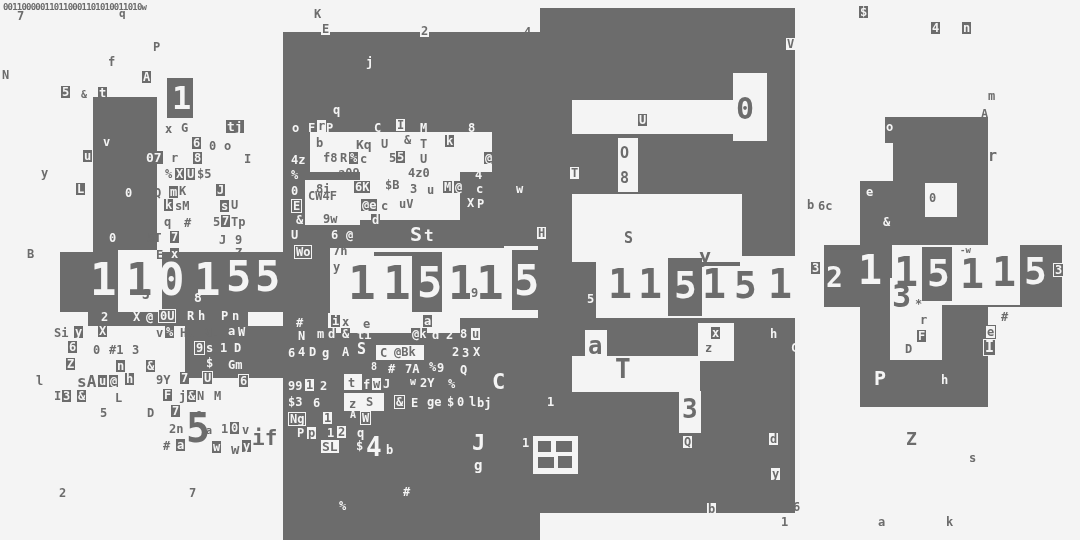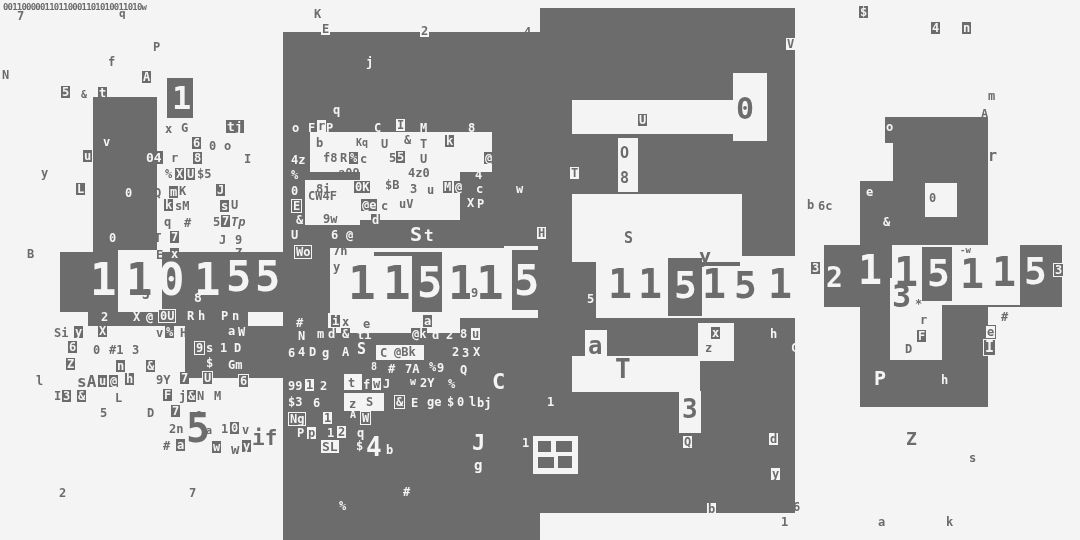--- a/index.html
+++ b/index.html
@@ -82,21 +82,21 @@
     <div class="g cW" style="left: 98px; top: 87px; font-size: 12px;">t</div>
     <div class="g w" style="left: 172px; top: 82px; font-size: 32px;">1</div>
     <div class="g d" style="left: 165px; top: 123px; font-size: 12px;">x</div>
     <div class="g d" style="left: 181px; top: 122px; font-size: 12px;">G</div>
     <div class="g cW" style="left: 226px; top: 120px; font-size: 13px;">tj</div>
     <div class="g w" style="left: 103px; top: 136px; font-size: 12px;">v</div>
     <div class="g cW" style="left: 192px; top: 137px; font-size: 12px;">6</div>
     <div class="g d" style="left: 209px; top: 140px; font-size: 12px;">0</div>
     <div class="g d" style="left: 224px; top: 140px; font-size: 12px;">o</div>
     <div class="g cW" style="left: 83px; top: 150px; font-size: 12px;">u</div>
-    <div class="g cW" style="left: 145px; top: 151px; font-size: 13px;">04</div>
+    <div class="g cW" style="left: 145px; top: 151px; font-size: 13px;">07</div>
     <div class="g cD" style="left: 170px; top: 152px; font-size: 12px;">r</div>
     <div class="g cW" style="left: 193px; top: 152px; font-size: 12px;">8</div>
     <div class="g d" style="left: 244px; top: 153px; font-size: 12px;">I</div>
     <div class="g cD" style="left: 164px; top: 168px; font-size: 12px;">%</div>
     <div class="g cW" style="left: 175px; top: 168px; font-size: 12px;">X</div>
     <div class="g cW" style="left: 186px; top: 168px; font-size: 12px;">U</div>
     <div class="g d" style="left: 197px; top: 168px; font-size: 12px;">$5</div>
     <div class="g d" style="left: 41px; top: 167px; font-size: 12px;">y</div>
     <div class="g cW" style="left: 76px; top: 183px; font-size: 12px;">L</div>
     <div class="g w" style="left: 125px; top: 187px; font-size: 12px;">0</div>
@@ -105,21 +105,21 @@
     <div class="g d" style="left: 179px; top: 185px; font-size: 12px;">K</div>
     <div class="g cW" style="left: 216px; top: 184px; font-size: 12px;">J</div>
     <div class="g cW" style="left: 164px; top: 199px; font-size: 12px;">k</div>
     <div class="g d" style="left: 175px; top: 200px; font-size: 12px;">sM</div>
     <div class="g cW" style="left: 220px; top: 200px; font-size: 12px;">s</div>
     <div class="g d" style="left: 231px; top: 199px; font-size: 12px;">U</div>
     <div class="g d" style="left: 164px; top: 216px; font-size: 12px;">q</div>
     <div class="g d" style="left: 184px; top: 217px; font-size: 12px;">#</div>
     <div class="g d" style="left: 213px; top: 216px; font-size: 12px;">5</div>
     <div class="g cW" style="left: 221px; top: 215px; font-size: 12px;">7</div>
-    <div class="g d" style="left: 231px; top: 216px; font-size: 12px; font-style: italic;">Tp</div>
+    <div class="g d" style="left: 231px; top: 216px; font-size: 12px;">Tp</div>
     <div class="g cW" style="left: 108px; top: 232px; font-size: 12px;">0</div>
     <div class="g d" style="left: 147px; top: 232px; font-size: 12px;">5T</div>
     <div class="g cW" style="left: 170px; top: 231px; font-size: 12px;">7</div>
     <div class="g d" style="left: 219px; top: 234px; font-size: 12px;">J</div>
     <div class="g d" style="left: 235px; top: 234px; font-size: 12px;">9</div>
     <div class="g d" style="left: 156px; top: 249px; font-size: 12px;">E</div>
     <div class="g cW" style="left: 170px; top: 248px; font-size: 12px;">x</div>
     <div class="g d" style="left: 235px; top: 247px; font-size: 12px;">Z</div>
     <div class="g d" style="left: 27px; top: 248px; font-size: 12px;">B</div>
     <div class="g w" style="left: 90px; top: 258px; font-size: 44px;">1</div>
@@ -201,42 +201,42 @@
     <div class="g w" style="left: 292px; top: 122px; font-size: 12px;">o</div>
     <div class="g w" style="left: 308px; top: 122px; font-size: 12px;">F</div>
     <div class="g cD" style="left: 317px; top: 120px; font-size: 12px;">r</div>
     <div class="g w" style="left: 326px; top: 122px; font-size: 12px;">P</div>
     <div class="g w" style="left: 374px; top: 122px; font-size: 12px;">C</div>
     <div class="g cD" style="left: 396px; top: 119px; font-size: 12px;">I</div>
     <div class="g w" style="left: 420px; top: 122px; font-size: 12px;">M</div>
     <div class="g w" style="left: 468px; top: 122px; font-size: 12px;">8</div>
     <div class="g d" style="left: 316px; top: 137px; font-size: 12px;">b</div>
     <div class="g w" style="left: 341px; top: 138px; font-size: 12px;">r</div>
-    <div class="g d" style="left: 356px; top: 138px; font-size: 10px;">Kq</div>
+    <div class="g d" style="left: 356px; top: 138px; font-size: 13px;">Kq</div>
     <div class="g d" style="left: 381px; top: 138px; font-size: 12px;">U</div>
     <div class="g d" style="left: 404px; top: 134px; font-size: 12px;">&amp;</div>
     <div class="g d" style="left: 420px; top: 138px; font-size: 12px;">T</div>
     <div class="g cW" style="left: 445px; top: 135px; font-size: 12px;">k</div>
     <div class="g w" style="left: 291px; top: 154px; font-size: 12px;">4z</div>
     <div class="g d" style="left: 323px; top: 152px; font-size: 12px;">f8</div>
     <div class="g d" style="left: 340px; top: 152px; font-size: 12px;">R</div>
     <div class="g cW" style="left: 349px; top: 152px; font-size: 12px;">%</div>
     <div class="g d" style="left: 360px; top: 153px; font-size: 12px;">c</div>
     <div class="g d" style="left: 389px; top: 152px; font-size: 12px;">55</div>
     <div class="g cW" style="left: 396px; top: 151px; font-size: 12px;">5</div>
     <div class="g d" style="left: 420px; top: 153px; font-size: 12px;">U</div>
     <div class="g w" style="left: 475px; top: 152px; font-size: 12px;">1</div>
     <div class="g cW" style="left: 484px; top: 152px; font-size: 12px;">@</div>
     <div class="g w" style="left: 291px; top: 169px; font-size: 12px;">%</div>
     <div class="g d" style="left: 338px; top: 167px; font-size: 12px;">a09</div>
     <div class="g d" style="left: 408px; top: 167px; font-size: 12px;">4z0</div>
     <div class="g w" style="left: 475px; top: 169px; font-size: 12px;">4</div>
     <div class="g w" style="left: 291px; top: 185px; font-size: 12px;">0</div>
     <div class="g d" style="left: 316px; top: 183px; font-size: 12px;">8i</div>
-    <div class="g cW" style="left: 354px; top: 181px; font-size: 12px;">0K</div>
+    <div class="g cW" style="left: 354px; top: 181px; font-size: 12px;">6K</div>
     <div class="g d" style="left: 385px; top: 179px; font-size: 12px;">$B</div>
     <div class="g d" style="left: 410px; top: 183px; font-size: 12px;">3</div>
     <div class="g d" style="left: 427px; top: 184px; font-size: 12px;">u</div>
     <div class="g cW" style="left: 443px; top: 181px; font-size: 12px;">M</div>
     <div class="g cW" style="left: 454px; top: 181px; font-size: 12px;">@</div>
     <div class="g w" style="left: 476px; top: 183px; font-size: 12px;">c</div>
     <div class="g w" style="left: 516px; top: 183px; font-size: 12px;">w</div>
     <div class="g bW" style="left: 291px; top: 199px; font-size: 12px;">E</div>
     <div class="g d" style="left: 308px; top: 190px; font-size: 12px; text-align: right;">CW4F</div>
     <div class="g cW" style="left: 361px; top: 199px; font-size: 12px;">@e</div>

